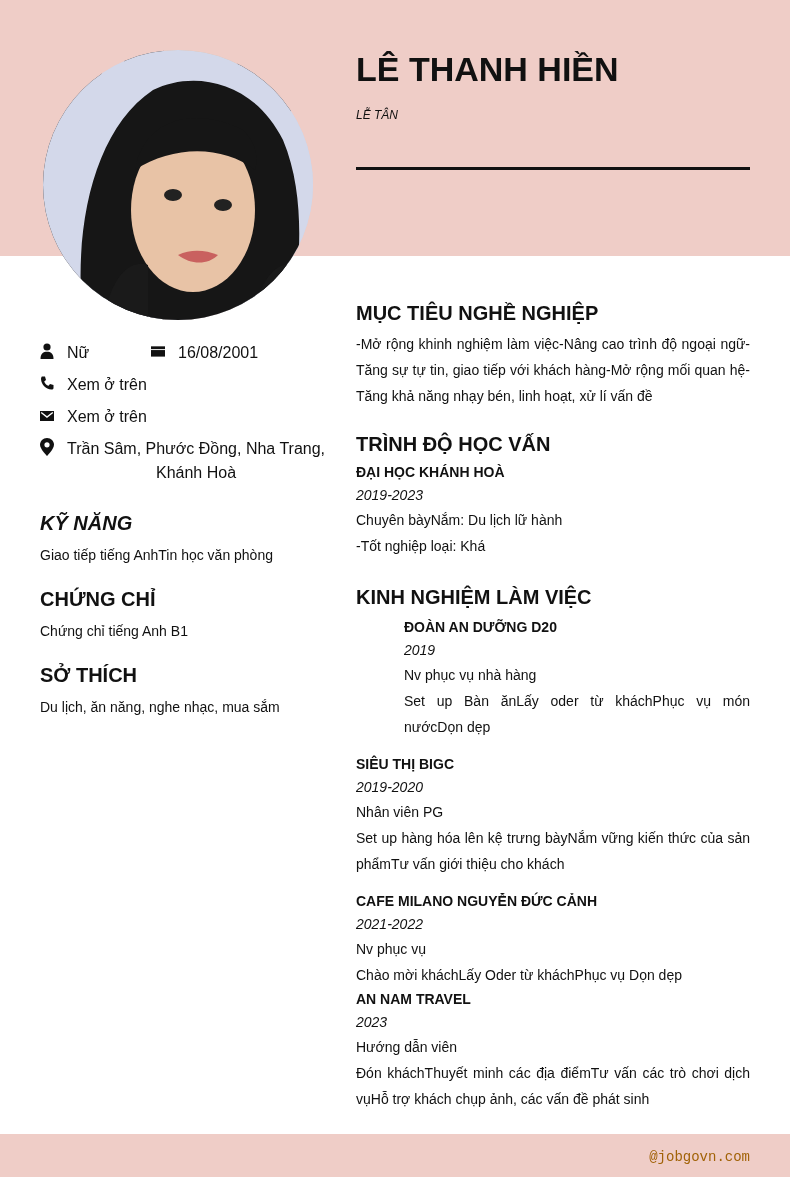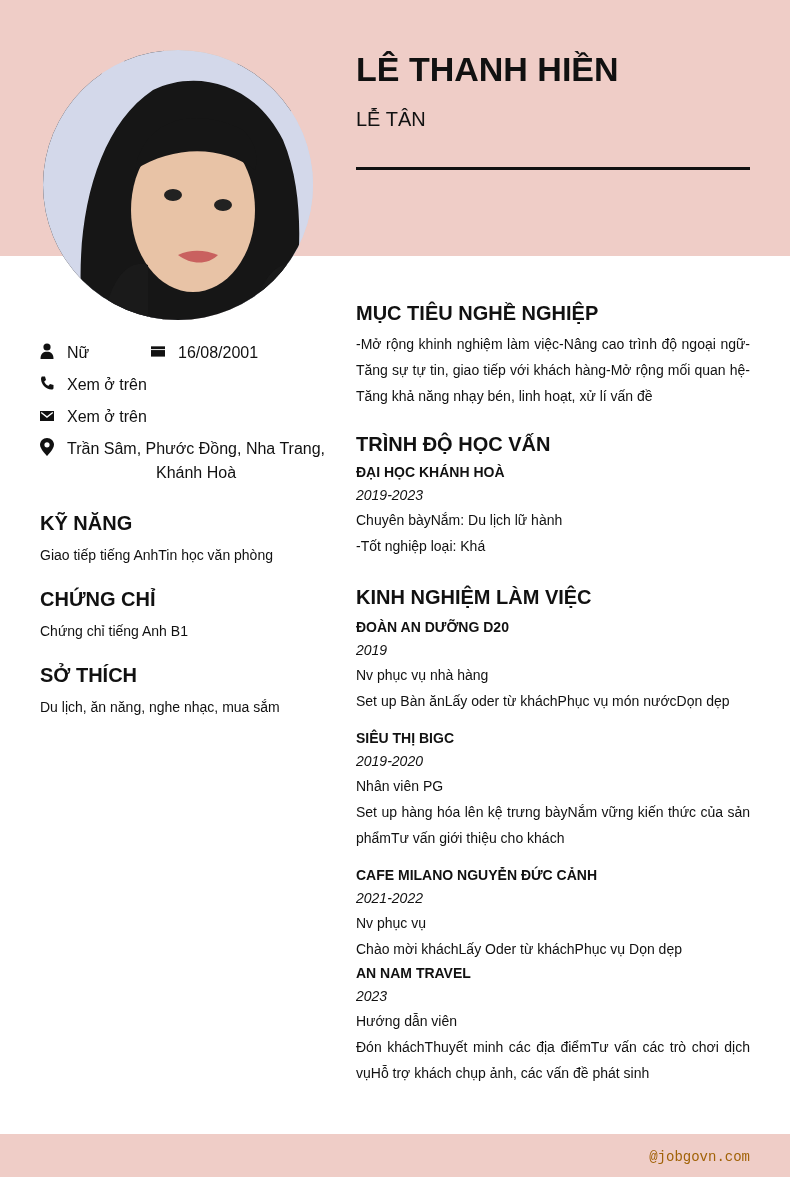--- a/index.html
+++ b/index.html
@@ -10,21 +10,21 @@
     .footer-band { position: absolute; left: 0; top: 1134px; width: 790px; height: 43px; background: #efcdc7; }
     .footer-text { position: absolute; right: 40px; top: 1149px; font-family: "Liberation Mono", "DejaVu Sans Mono", monospace; font-size: 14px; color: #a16207; }
 
     .avatar { position: absolute; left: 43px; top: 50px; width: 270px; height: 270px; border-radius: 50%; overflow: hidden;
       background: radial-gradient(circle at 50% 55%, #e9c4a8 0 22%, transparent 23%),
                   linear-gradient(90deg, #1b1b1b 0 22%, #cfd5e6 22% 30%, #1a1a1a 30% 45%, #e4bfa3 45% 72%, #161616 72% 92%, #cfd5e6 92%);
     }
     .avatar svg { width: 100%; height: 100%; display: block; }
 
     .name { position: absolute; left: 356px; top: 50px; font-size: 34px; font-weight: bold; letter-spacing: 0px; color: #111; }
-    .job-title { position: absolute; left: 356px; top: 108px; font-size: 20px; color: #111; }
+    .job-title { position: absolute; left: 356px; top: 108px; font-size: 12px; color: #111; font-style: italic; }
     .title-rule { position: absolute; left: 356px; top: 167px; width: 394px; height: 3px; background: #111; }
 
     
     .info-row { position: absolute; left: 40px; font-size: 16px; color: #111; display: flex; align-items: flex-start; text-align: center; }
     .info-icon { width: 14px; height: 16px; margin-right: 13px; margin-top: 2px; display: inline-flex; align-items: center; justify-content: center; }
     .info-icon svg { width: 14px; height: 16px; }
     .info-text { line-height: 24px; }
 
     .left-h { position: absolute; left: 40px; font-size: 20px; font-weight: bold; color: #111; }
     .left-p { position: absolute; left: 40px; font-size: 14px; color: #111; }
@@ -101,21 +101,21 @@
         <path d="M7 0 C3 0 0 3 0 6.8 C0 11 7 18 7 18 C7 18 14 11 14 6.8 C14 3 11 0 7 0 Z" fill="#111"></path>
         <circle cx="7" cy="6.8" r="2.6" fill="#fff"></circle>
       </svg>
   </span>
   <span class="info-text">
     <span>Trần Sâm, Phước Đồng, Nha Trang,</span><br>
     <span>Khánh Hoà</span>
   </span>
 </div>
 
-<div class="left-h" style="top:512px;">KỸ NĂNG</div>
+<div class="left-h" style="top:512px;font-style:italic;">KỸ NĂNG</div>
 <div class="left-p" style="top:547px;">Giao tiếp tiếng AnhTin học văn phòng</div>
 
 <div class="left-h" style="top:588px;">CHỨNG CHỈ</div>
 <div class="left-p" style="top:623px;">Chứng chỉ tiếng Anh B1</div>
 
 <div class="left-h" style="top:664px;">SỞ THÍCH</div>
 <div class="left-p" style="top:699px;">Du lịch, ăn năng, nghe nhạc, mua sắm</div>
 
 <div class="right" style="top:302px;">
   <div class="sec-h">MỤC TIÊU NGHỀ NGHIỆP</div>
@@ -128,21 +128,21 @@
     <div class="org">ĐẠI HỌC KHÁNH HOÀ</div>
     <div class="period">2019-2023</div>
     <div class="line">Chuyên bàyNắm: Du lịch lữ hành</div>
     <div class="line">-Tốt nghiệp loại: Khá</div>
   </div>
 </div>
 
 <div class="right" style="top:586px;">
   <div class="sec-h">KINH NGHIỆM LÀM VIỆC</div>
 
-  <div style="margin-top:7px;">
+  <div style="margin-top:7px;margin-left:48px;">
     <div class="org">ĐOÀN AN DƯỠNG D20</div>
     <div class="period">2019</div>
     <div class="line">Nv phục vụ nhà hàng</div>
     <div class="line">Set up Bàn ănLấy oder từ kháchPhục vụ món nướcDọn dẹp</div>
   </div>
 
   <div style="margin-top:13px;">
     <div class="org">SIÊU THỊ BIGC</div>
     <div class="period">2019-2020</div>
     <div class="line">Nhân viên PG</div>

